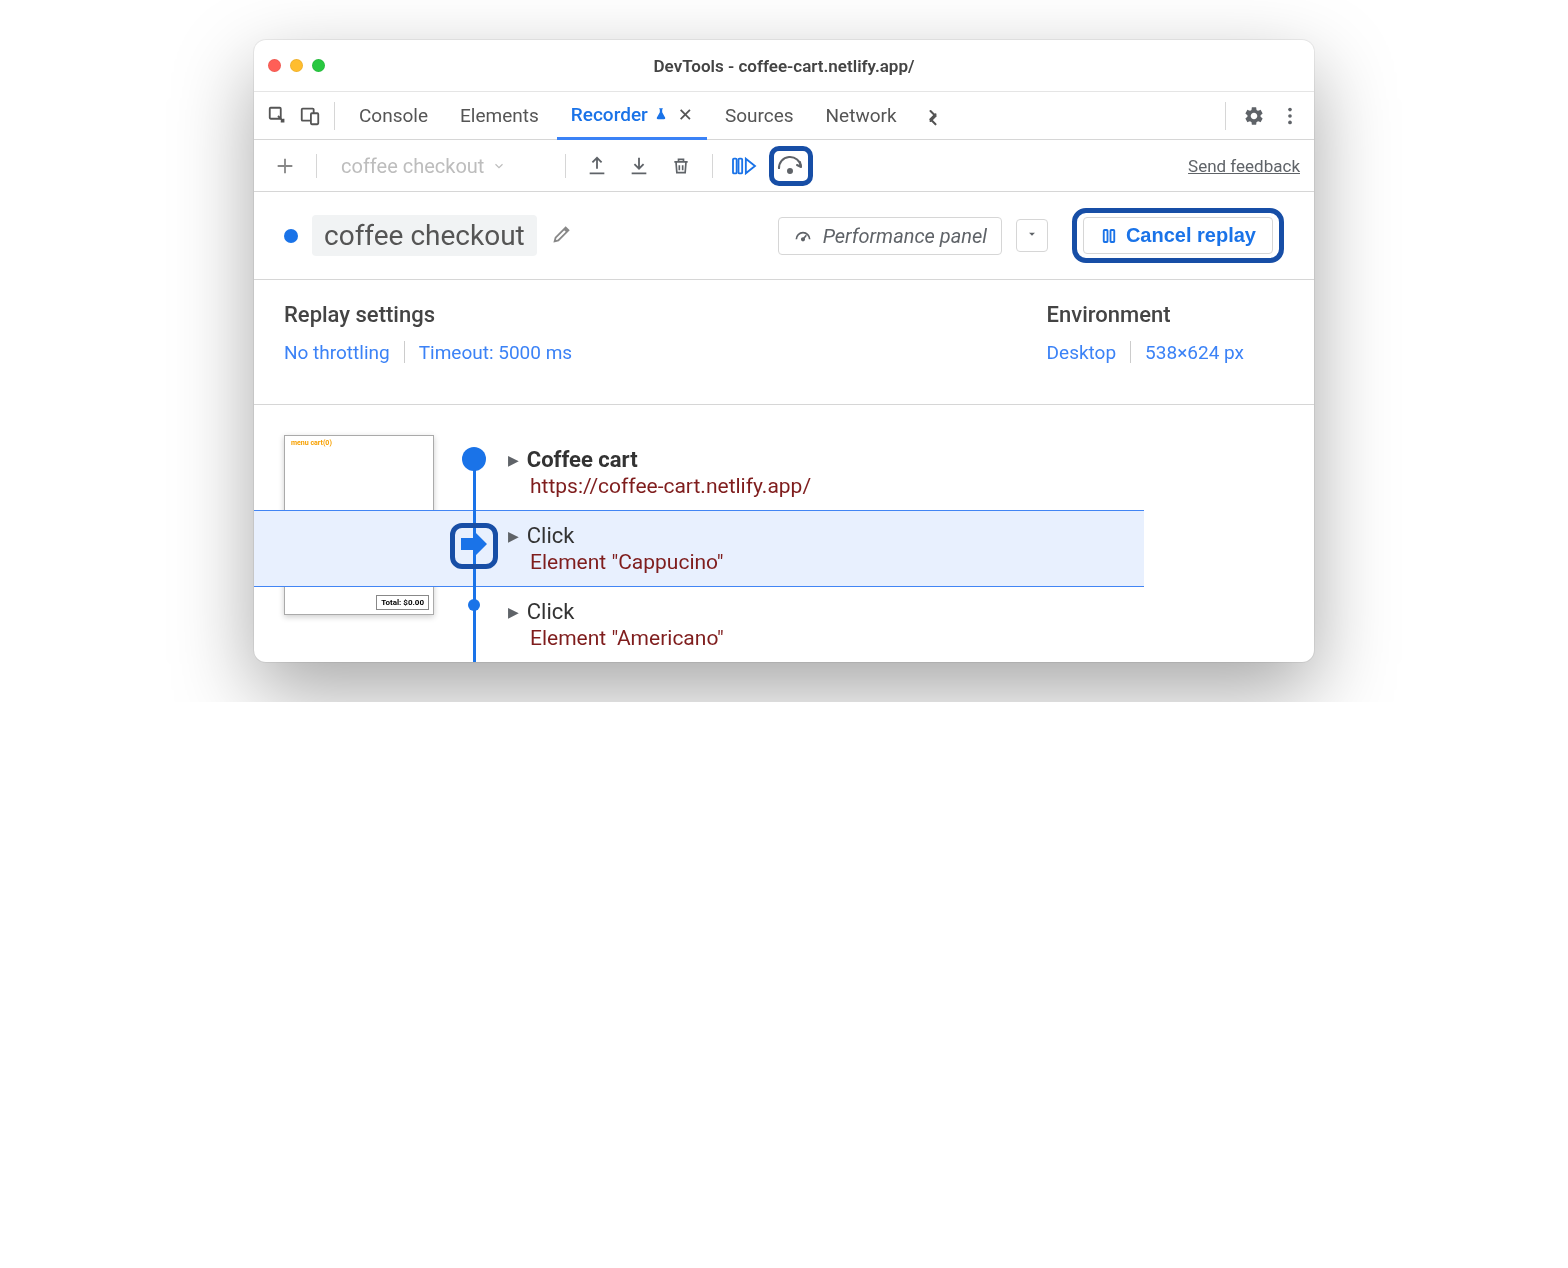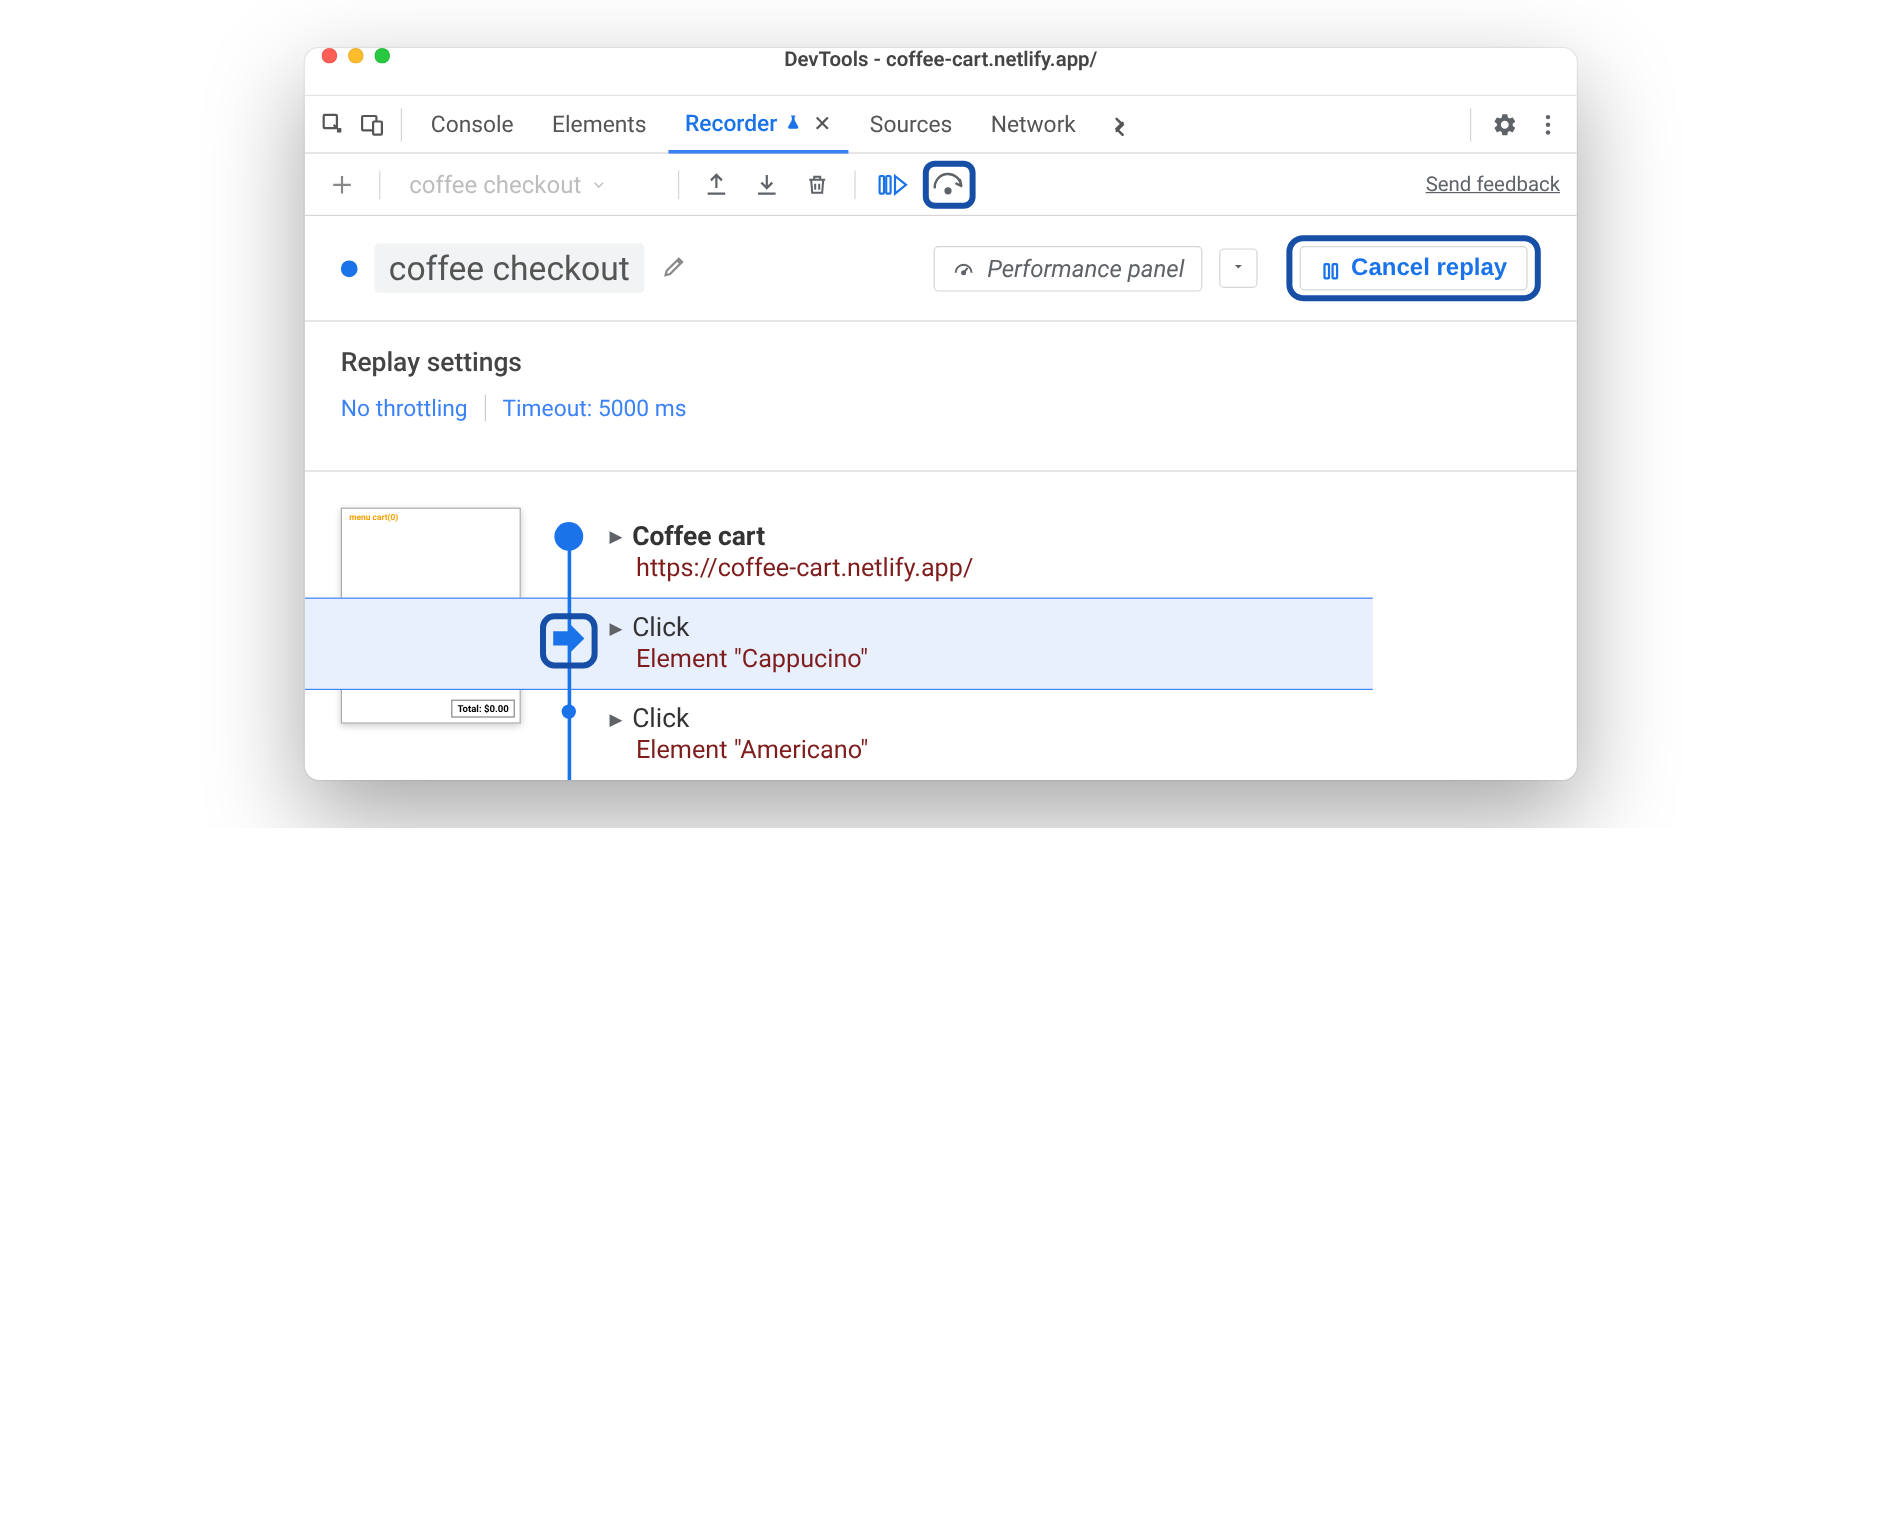--- a/index.html
+++ b/index.html
@@ -14,22 +14,23 @@
   .window {
     width: 1060px;
     background: #fff;
     border-radius: 12px;
     box-shadow: 0 30px 80px rgba(0,0,0,0.35), 0 0 0 1px rgba(0,0,0,0.06);
     overflow: hidden;
     position: relative;
   }
   
   .titlebar {
-    height: 40px;
+    height: 52px;
     display: flex;
+    align-items: center;
     padding: 0 14px;
     border-bottom: 1px solid #e5e5e5;
     position: relative;
   }
   .traffic { display: flex; gap: 9px; }
   .tl { width: 13px; height: 13px; border-radius: 50%; }
   .tl.red { background: #ff5f57; border: 1px solid rgba(0,0,0,0.06);}
   .tl.yellow { background: #ffbd2e; border: 1px solid rgba(0,0,0,0.06);}
   .tl.green { background: #28c840; border: 1px solid rgba(0,0,0,0.06);}
   .title {
@@ -76,21 +77,21 @@
   }
   .blue-dot { width:14px; height:14px; border-radius:50%; background:#1a73e8;}
   .rec-name { font-size:28px; color:#555; background:#f1f3f4; padding: 4px 12px; border-radius:4px;}
   .edit-icon { color:#888;}
   .perf-panel {
     display:flex; align-items:center; gap:10px; border:1px solid #d6d6d6; border-radius:4px;
     padding: 6px 14px; font-size:20px; color:#5f6368;font-style:italic;
   }
   .perf-chevron { border:1px solid #d6d6d6; border-radius:4px; padding:6px 8px; color:#5f6368;}
   .cancel-btn {
-    display:flex; align-items:flex-end; gap:8px; border:1px solid #d6d6d6; border-radius:4px;
+    display:flex; align-items:center; gap:8px; border:1px solid #d6d6d6; border-radius:4px;
     padding: 6px 16px; font-size:20px; color:#1a73e8; font-weight:600;
     background:#fff;
   }
   
   .settings {
     display:flex; padding: 22px 30px 40px; border-bottom: 1px solid #d6d6d6; gap: 116px;
   }
   .settings-col { }
   .settings h3 { font-size:22px; color:#444; font-weight:500; margin-bottom:14px;}
   .settings-row { display:flex; gap:14px; font-size:19px; color:#3b82f6;}
@@ -292,20 +293,28 @@
 
   <div class="settings">
     <div class="settings-col">
       <h3>Replay settings</h3>
       <div class="settings-row">
         <span>No throttling</span>
         <div class="vbar"></div>
         <span>Timeout: 5000 ms</span>
       </div>
     </div>
+    <div class="settings-col" style="margin-left:auto; margin-right:40px;">
+      <h3>Environment</h3>
+      <div class="settings-row">
+        <span>Desktop</span>
+        <div class="vbar"></div>
+        <span>538×624 px</span>
+      </div>
+    </div>
   </div>
 
   <div class="steps-area">
     <div class="step-row">
 
       <div class="thumb">
         <div class="thumb-nav">menu  cart(0)</div>
         <div class="thumb-body"></div>
         <div class="thumb-footer">Total: $0.00</div>
       </div>

